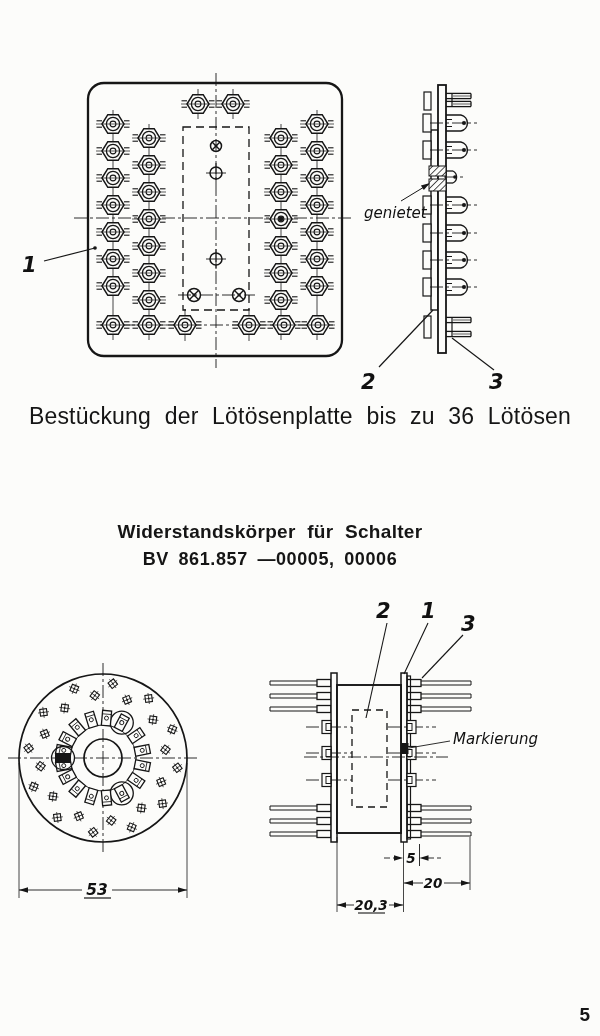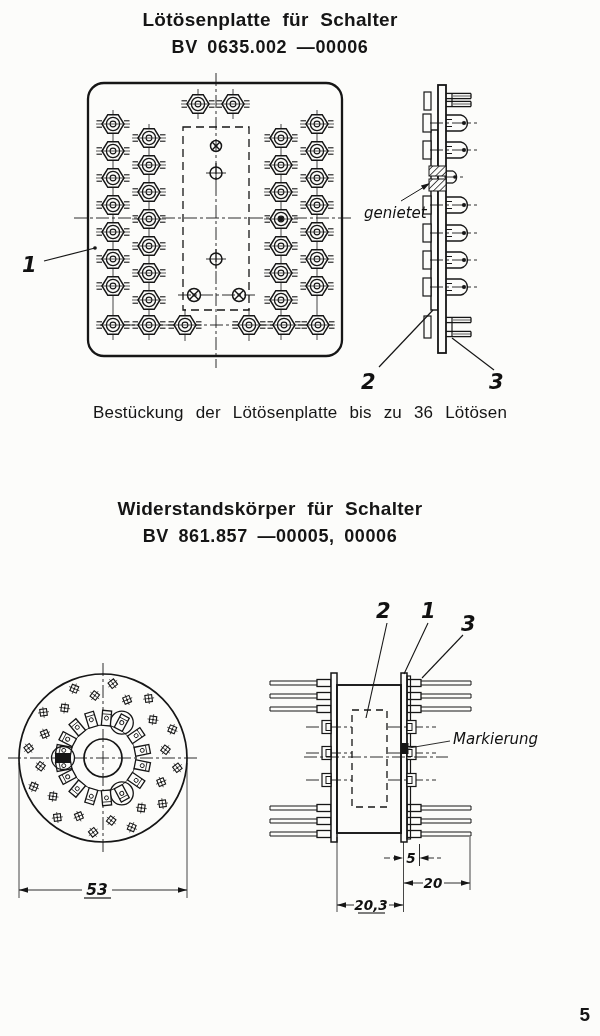--- a/index.html
+++ b/index.html
@@ -2,43 +2,39 @@
 <html><head>
 <meta charset="utf-8">
 <style>
   html,body{margin:0;padding:0;background:#e8e8e4;}
   .page{position:relative;width:600px;height:1036px;margin:0 auto;background:#fcfcfa;
         font-family:"Liberation Sans",sans-serif;color:#151515;overflow:hidden;}
   .title{position:absolute;left:0;width:540px;text-align:center;font-weight:bold;
          font-size:19px;letter-spacing:.3px;word-spacing:6px;line-height:24px;}
   .title .l2{font-size:18px;letter-spacing:.6px;word-spacing:4px;margin-top:3px;}
   #t1{top:8px;}
-  #t2{top:497px;}
+  #t2{top:520px;}
   .caption{position:absolute;top:403px;left:0;width:600px;text-align:center;
-           font-size:17px;word-spacing:7px;letter-spacing:.2px;}
+           font-size:23px;word-spacing:7px;letter-spacing:.2px;}
   .pagenum{position:absolute;right:10px;top:1004px;font-size:19px;font-weight:bold;}
   svg{position:absolute;left:0;}
   #f1{top:70px;}
   #f2{top:585px;}
   text.co{font-family:"DejaVu Sans",sans-serif;font-style:italic;font-weight:bold;
           font-size:21px;fill:#111;}
   text.hw{font-family:"DejaVu Sans",sans-serif;font-style:italic;font-size:15px;fill:#111;}
   text.dim{font-family:"DejaVu Sans",sans-serif;font-style:italic;font-weight:bold;
            font-size:13.5px;fill:#111;text-anchor:middle;}
   text.dimbig{font-size:15.5px;}
 </style>
 </head>
 <body>
 
 <div class="page">
 
-  <div class="title" id="t1">
-    <div>Lötösenplatte für Schalter</div>
-    <div class="l2">BV 0635.002 —00006</div>
-  </div>
 
   <svg id="f1" width="600" height="340">
     <defs>
       <pattern id="hatch" width="4.5" height="4.5" patternUnits="userSpaceOnUse" patternTransform="rotate(45)">
         <rect width="4.5" height="4.5" fill="#fcfcfa"></rect>
         <line x1="0" y1="0" x2="0" y2="4.5" stroke="#161616" stroke-width="1.5"></line>
       </pattern>
     </defs>
     <g id="f1-draw">
         <line x1="216" y1="3" x2="216" y2="298" stroke="#161616" stroke-width="0.9" stroke-dasharray="13 3 3 3"></line>

